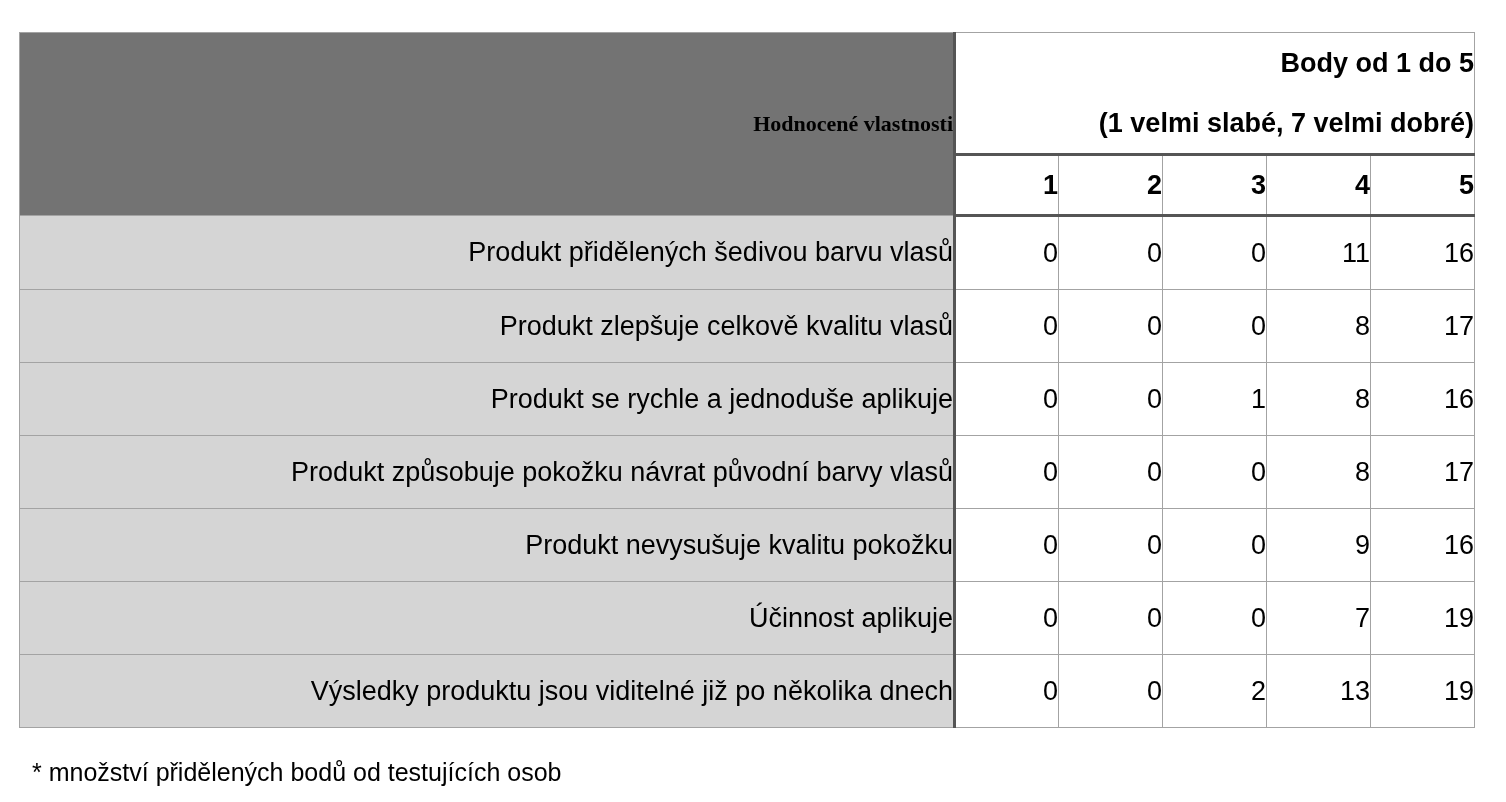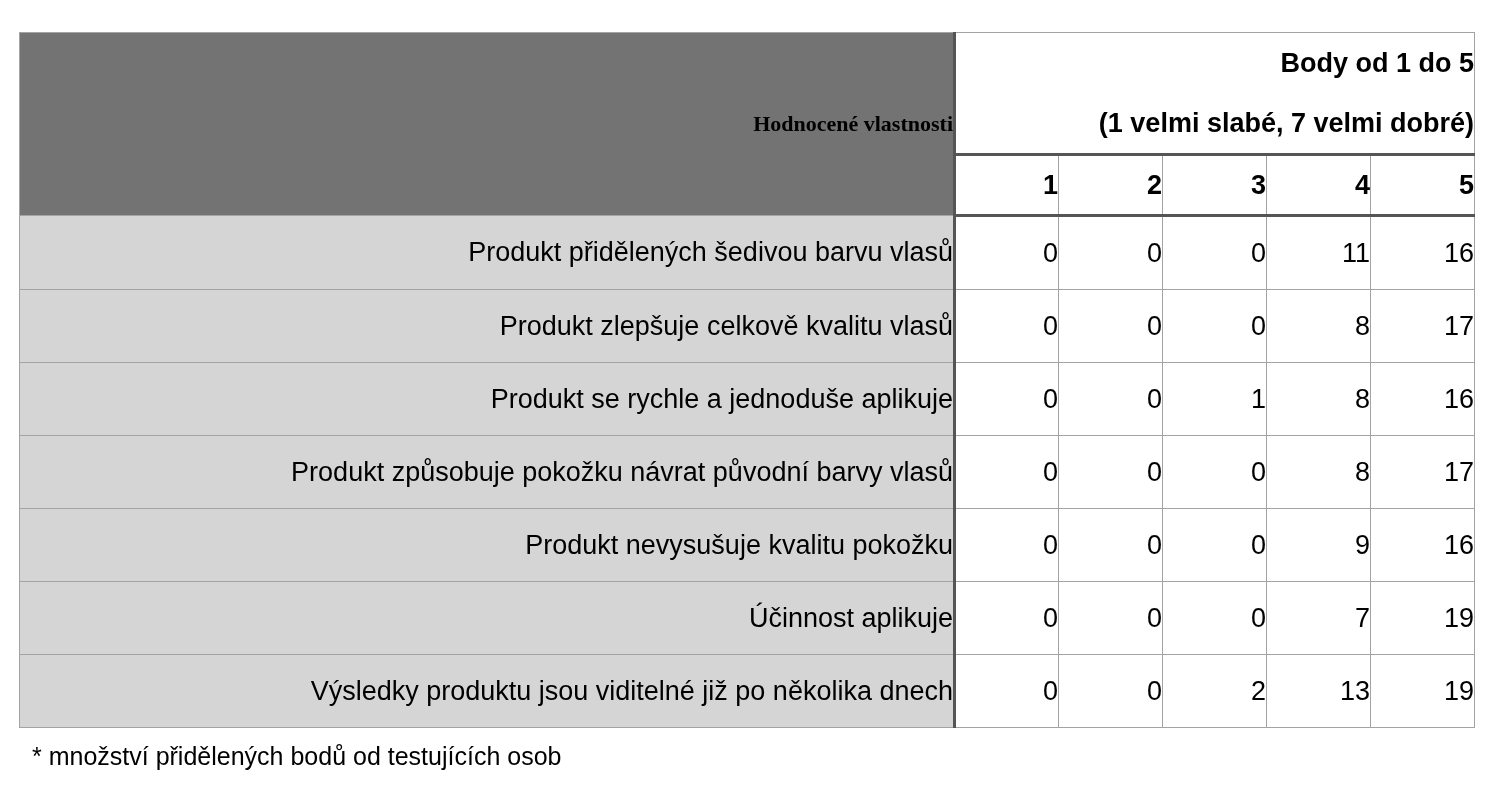--- a/index.html
+++ b/index.html
@@ -61,21 +61,21 @@
       white-space: nowrap;
     }
     .val-cell {
       background: #ffffff;
       font-size: 27px;
       height: 72px;
     }
     .footnote {
       position: absolute;
       left: 32px;
-      top: 742px;
+      top: 758px;
       font-size: 25px;
       white-space: nowrap;
     }
   </style>
 </head>
 <body>
 
 <table class="tbl">
   <colgroup>
     <col class="col-prop">

